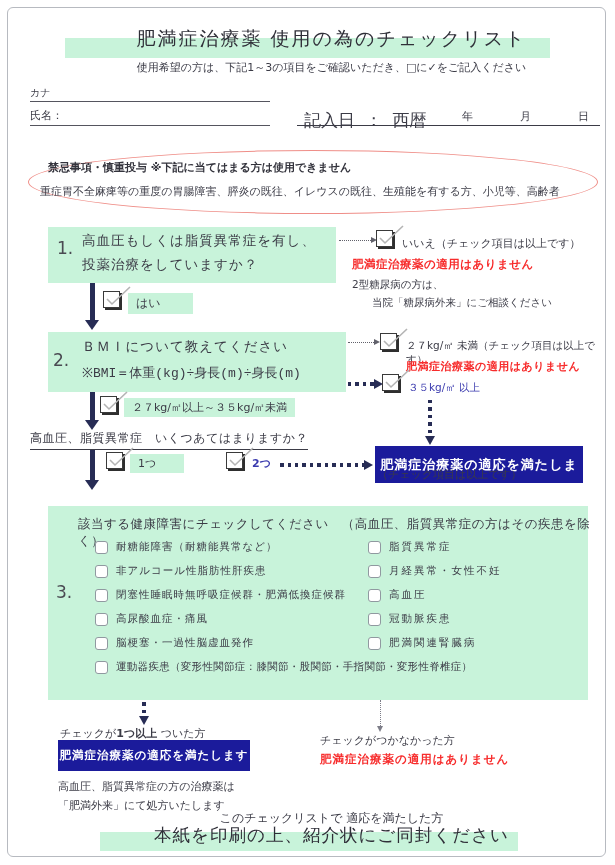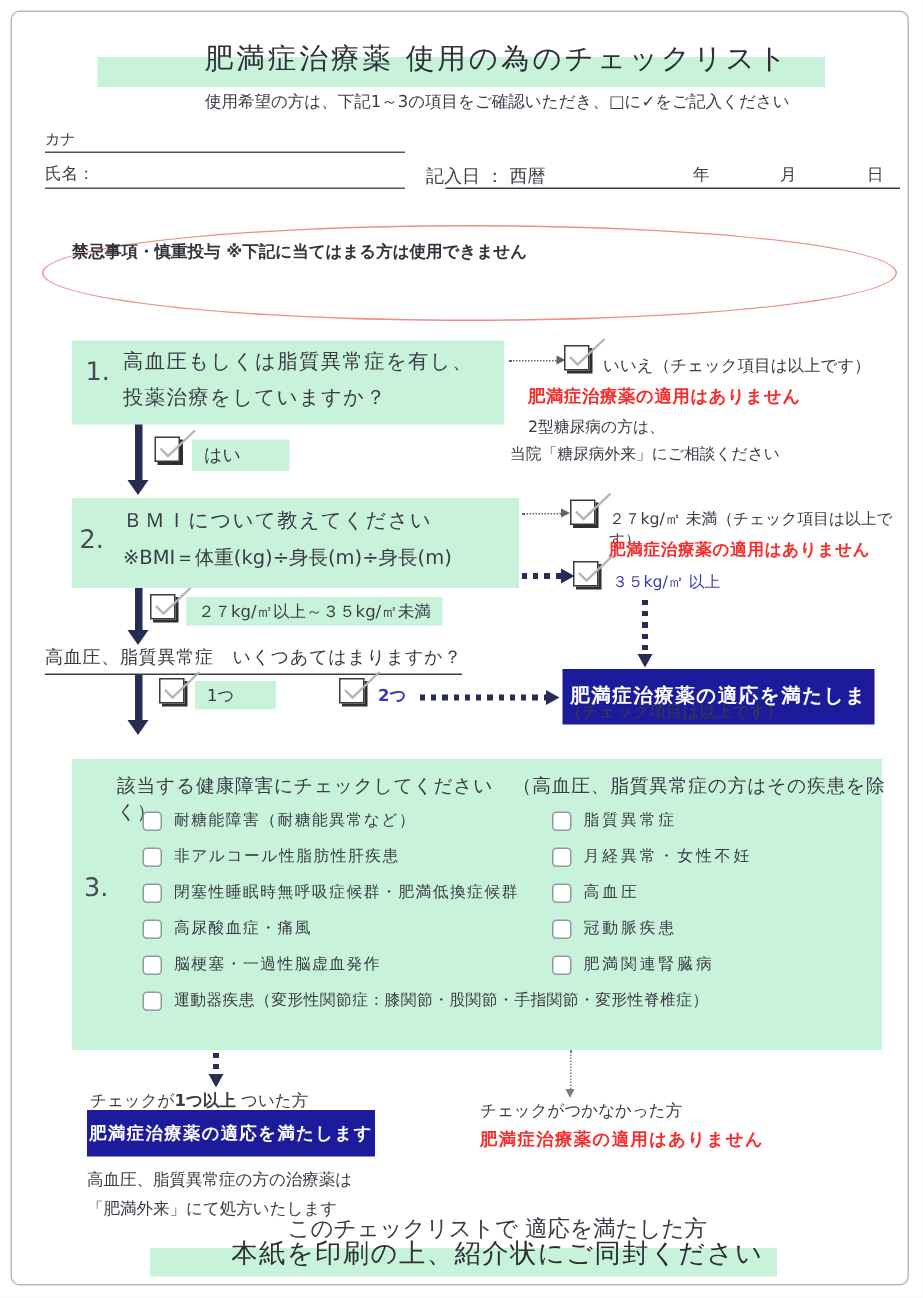--- a/index.html
+++ b/index.html
@@ -61,60 +61,61 @@
 
   <div class="abs band" style="left:65px;top:38px;width:485px;height:20px;z-index:1;"></div>
   <div class="abs ctr title" style="top:26px;">肥満症治療薬 使用の為のチェックリスト</div>
   <div class="abs ctr subtitle" style="top:60px;">使用希望の方は、下記1～3の項目をご確認いただき、□に✓をご記入ください</div>
 
   <div class="abs" style="left:30px;top:86px;font-size:10px;">カナ</div>
   <div class="abs fieldline" style="left:30px;top:88px;width:240px;height:14px;"></div>
   <div class="abs" style="left:30px;top:108px;font-size:11px;">氏名：</div>
   <div class="abs fieldline" style="left:30px;top:110px;width:240px;height:16px;"></div>
 
-  <div class="abs" style="left:284px;top:109px;font-size:12px;">記入日 ： 西暦</div>
+  <div class="abs" style="left:304px;top:109px;font-size:17px;font-family:Liberation Mono, monospace;">記入日 ： 西暦</div>
   <div class="abs" style="left:462px;top:109px;font-size:11px;">年</div>
   <div class="abs" style="left:520px;top:109px;font-size:11px;">月</div>
   <div class="abs" style="left:578px;top:109px;font-size:11px;">日</div>
   <div class="abs" style="left:297px;top:110px;width:303px;height:16px;border-bottom:1.5px solid #3b3b46;"></div>
 
   <div class="abs oval" style="left:28px;top:150px;width:570px;height:64px;"></div>
   <div class="abs" style="left:48px;top:160px;font-size:11px;font-weight:bold;color:#33333c;">禁忌事項・慎重投与 ※下記に当てはまる方は使用できません</div>
+  <div class="abs" style="left:40px;top:184px;font-size:11px;">重症胃不全麻痺等の重度の胃腸障害、膵炎の既往、イレウスの既往、生殖能を有する方、小児等、高齢者</div>
 
   <div class="abs qbox" style="left:48px;top:227px;width:288px;height:56px;"></div>
   <div class="abs qnum" style="left:57px;top:238px;">1.</div>
   <div class="abs qtext" style="left:82px;top:232px;">高血圧もしくは脂質異常症を有し、</div>
   <div class="abs qtext" style="left:82px;top:256px;">投薬治療をしていますか？</div>
 
   <div class="h-dot-thin" style="left:339px;top:240px;width:32px;"></div>
   <span class="cbx" style="left:376px;top:230px;">
       <svg width="26" height="22" viewBox="0 0 26 22">
         <polyline points="2,13 7,18 25,1" fill="none" stroke="#b4b4b4" stroke-width="1.6"></polyline>
       </svg>
     </span>
   <div class="abs" style="left:402px;top:236px;font-size:11px;">いいえ（チェック項目は以上です）</div>
   <div class="abs redtxt" style="left:352px;top:257px;">肥満症治療薬の適用はありません</div>
   <div class="abs small" style="left:352px;top:278px;">2型糖尿病の方は、</div>
-  <div class="abs small" style="left:340px;top:296px;">当院「糖尿病外来」にご相談ください</div>
+  <div class="abs small" style="left:372px;top:296px;">当院「糖尿病外来」にご相談ください</div>
 
   <div class="v-arrow" style="left:85px;top:283px;height:47px;">
       <i class="shaft"></i>
       <i class="head"></i>
     </div>
   <span class="cbx" style="left:103px;top:291px;">
       <svg width="26" height="22" viewBox="0 0 26 22">
         <polyline points="2,13 7,18 25,1" fill="none" stroke="#b4b4b4" stroke-width="1.6"></polyline>
       </svg>
     </span>
   <div class="abs hl" style="left:128px;top:293px;font-size:12px;padding-right:32px;">はい</div>
 
   <div class="abs qbox" style="left:48px;top:332px;width:298px;height:60px;"></div>
   <div class="abs qnum" style="left:53px;top:350px;">2.</div>
   <div class="abs qtext" style="left:82px;top:338px;">ＢＭＩについて教えてください</div>
-  <div class="abs" style="left:82px;top:363px;font-size:13px;">※BMI＝体重(kg)÷身長(m)÷身長(m)</div>
+  <div class="abs" style="left:82px;top:363px;font-size:13px;font-family:Liberation Mono, monospace;">※BMI＝体重(kg)÷身長(m)÷身長(m)</div>
 
   <div class="h-dot-thin" style="left:348px;top:342px;width:26px;"></div>
   <span class="cbx" style="left:380px;top:333px;">
       <svg width="26" height="22" viewBox="0 0 26 22">
         <polyline points="2,13 7,18 25,1" fill="none" stroke="#b4b4b4" stroke-width="1.6"></polyline>
       </svg>
     </span>
   <div class="abs" style="left:406px;top:339px;font-size:10.5px;">２７kg/㎡ 未満（チェック項目は以上です）</div>
   <div class="abs redtxt" style="left:406px;top:359px;font-size:11px;">肥満症治療薬の適用はありません</div>
 
@@ -194,16 +195,16 @@
   <div class="v-dot-heavy" style="left:142px;top:702px;height:14px;"></div>
   <div class="abs" style="left:60px;top:726px;font-size:11px;"><span>チェックが</span><b>1つ以上</b><span> ついた方</span></div>
   <div class="abs navybox" style="left:58px;top:740px;width:192px;height:31px;font-size:11.5px;line-height:31px;">肥満症治療薬の適応を満たします</div>
   <div class="abs" style="left:58px;top:779px;font-size:11px;">高血圧、脂質異常症の方の治療薬は</div>
   <div class="abs" style="left:58px;top:798px;font-size:11px;">「肥満外来」にて処方いたします</div>
 
   <div class="v-dot-thin" style="left:380px;top:700px;height:26px;"></div>
   <div class="abs" style="left:320px;top:733px;font-size:11px;">チェックがつかなかった方</div>
   <div class="abs redtxt" style="left:320px;top:752px;letter-spacing:1px;">肥満症治療薬の適用はありません</div>
 
-  <div class="abs ctr" style="top:810px;font-size:15px;">このチェックリストで 適応を満たした方</div>
+  <div class="abs ctr" style="top:810px;font-size:12px;">このチェックリストで 適応を満たした方</div>
   <div class="abs band" style="left:100px;top:832px;width:418px;height:19px;z-index:1;"></div>
   <div class="abs ctr" style="top:823px;font-size:17.5px;letter-spacing:1px;color:#2f2f38;z-index:2;">本紙を印刷の上、紹介状にご同封ください</div>
 </div>
 
 </body></html>

